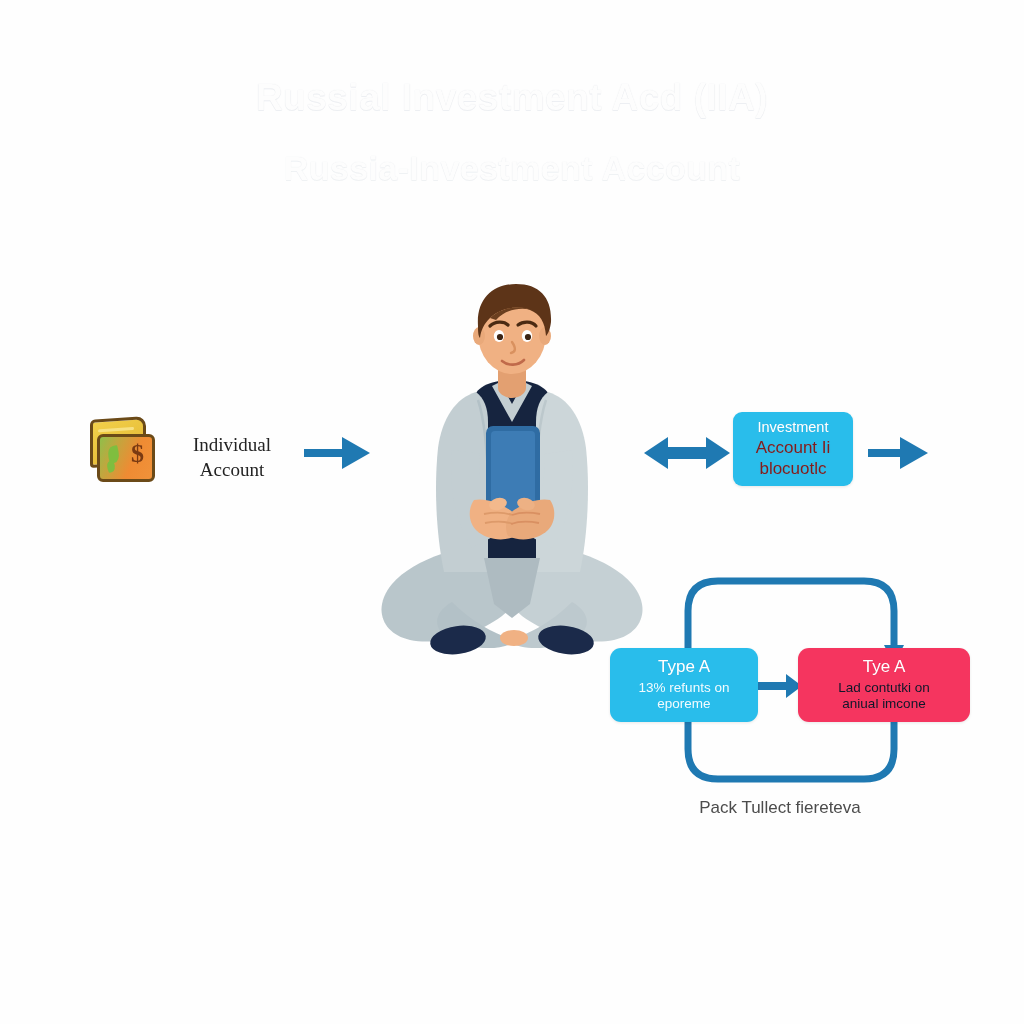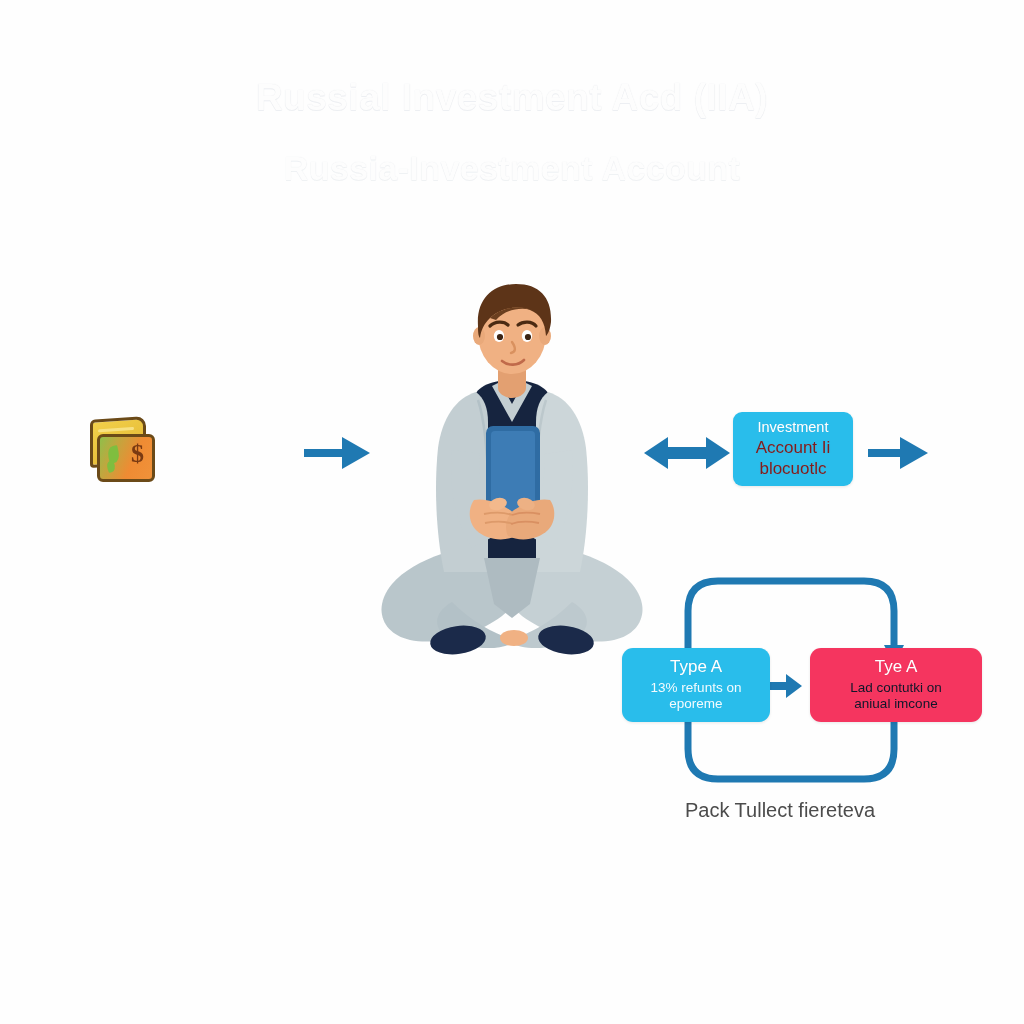--- a/index.html
+++ b/index.html
@@ -88,21 +88,20 @@
     font-family:"Liberation Sans", sans-serif;
     text-shadow:0 0 1px rgba(120,170,195,.55);
   }
   .inv-line.dim{color:#7f1d1d;font-size:17px;}
 
   
   .cyc-box{
     position:absolute;height:74px;border-radius:11px;
     display:flex;flex-direction:column;align-items:center;justify-content:center;
     box-shadow:0 1px 3px rgba(0,0,0,.09);
-    margin-left:12px;
   }
   .cyc-a{left:610px;top:648px;width:148px;background:#29bdeb;}
   .cyc-b{left:798px;top:648px;width:172px;background:#f5355f;}
   .cyc-title{
     color:#ffffff;font-size:17px;font-weight:400;line-height:1.2;
     font-family:"Liberation Sans", sans-serif;
     text-shadow:0 0 1px rgba(110,160,190,.45);
     margin-bottom:2px;
   }
   .cyc-b .cyc-title{text-shadow:0 0 1px rgba(185,60,95,.45);}
@@ -110,21 +109,21 @@
     color:#f2fbfe;font-size:13.5px;line-height:1.22;text-align:right;
     font-family:"Liberation Sans", sans-serif;padding:0 6px;
   }
   .cyc-b .cyc-sub{color:#0f172a;}
 
   
   .caption{
     position:absolute;left:620px;top:795px;width:320px;
     text-align:center;
     font-family:"Liberation Sans", sans-serif;
-    font-size:20px;color:#4c4c4c;line-height:1.52;
+    font-size:17px;color:#4c4c4c;line-height:1.52;
   }
 
   
   .person{position:absolute;left:352px;top:272px;width:320px;height:400px;}
 </style>
 </head>
 <body>
 
 <div id="canvas">
 
@@ -135,20 +134,24 @@
 
   <div class="wallet-icon">
     <div class="wallet-back"></div>
     <div class="wallet-front">
       <div class="wallet-leaf"></div>
       <div class="wallet-leaf2"></div>
       <div class="wallet-dollar">$</div>
     </div>
   </div>
 
+  <div class="individual-label">
+    <div>Individual</div>
+    <div>Account</div>
+  </div>
 
   <svg class="arrow-svg" style="left:300px;top:428px;" width="76" height="50" viewBox="0 0 76 50">
     <path d="M4 21 L42 21 L42 9 L70 25 L42 41 L42 29 L4 29 Z" fill="#1f79b2"></path>
   </svg>
 
   <svg class="arrow-svg" style="left:642px;top:428px;" width="90" height="50" viewBox="0 0 90 50">
     <path d="M2 25 L26 9 L26 19 L64 19 L64 9 L88 25 L64 41 L64 31 L26 31 L26 41 Z" fill="#1f79b2"></path>
   </svg>
 
   <div class="inv-box">

